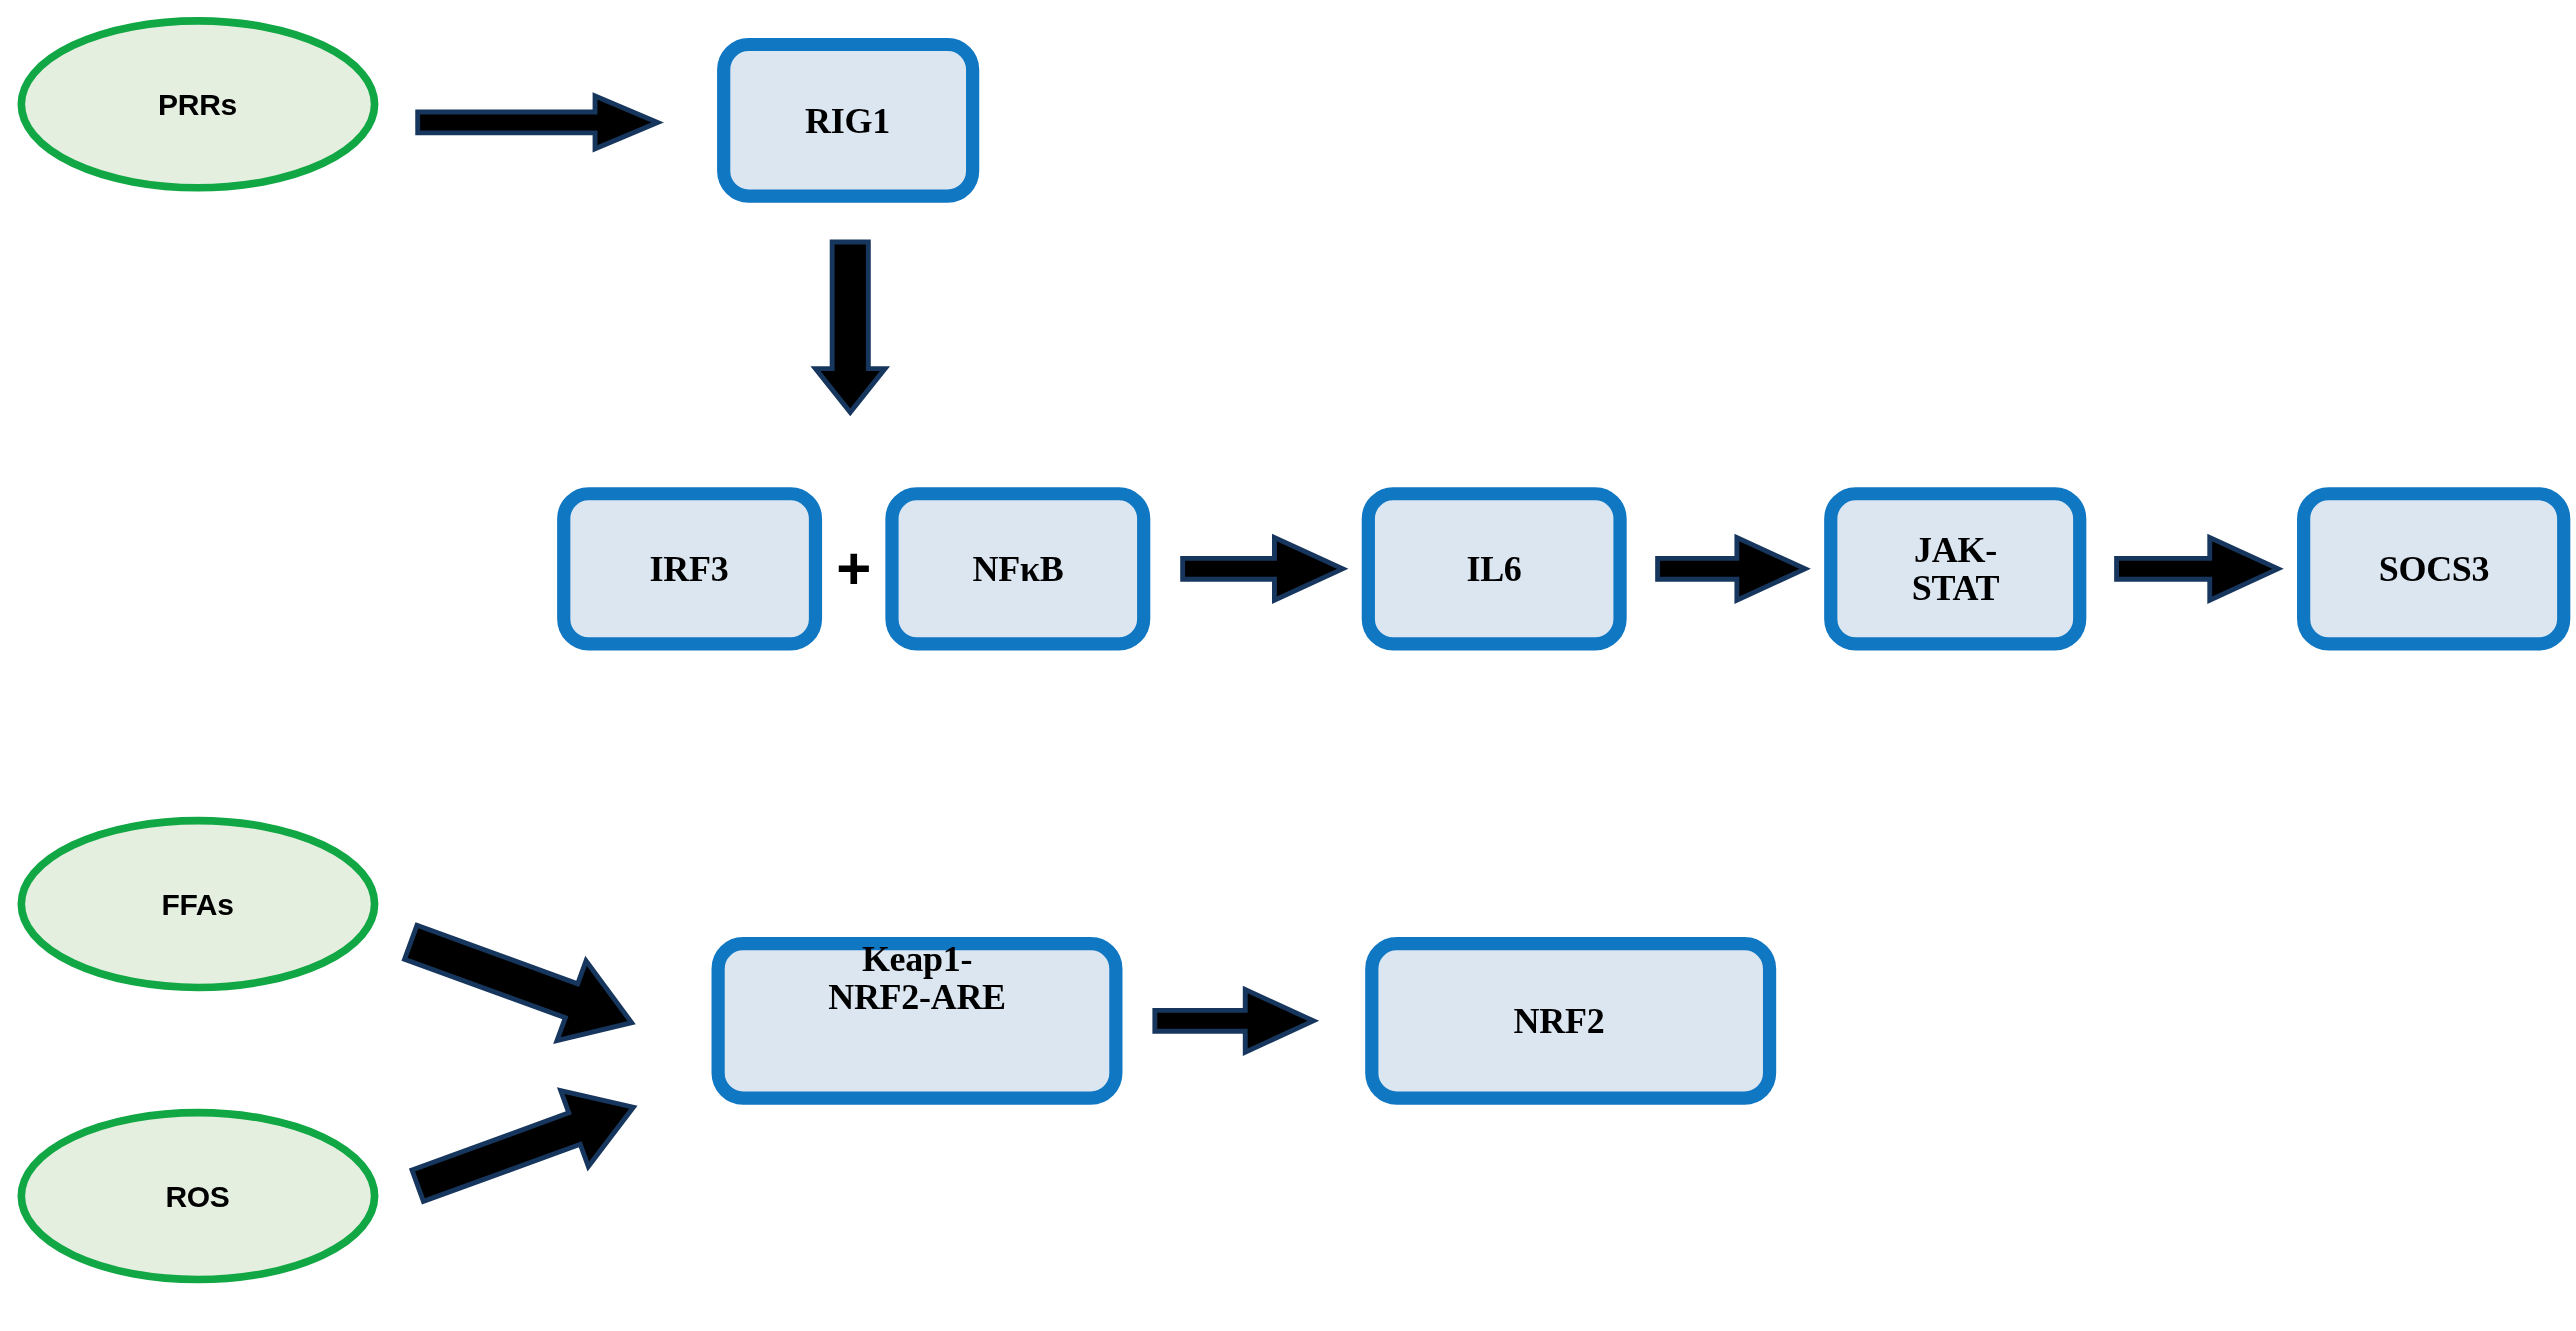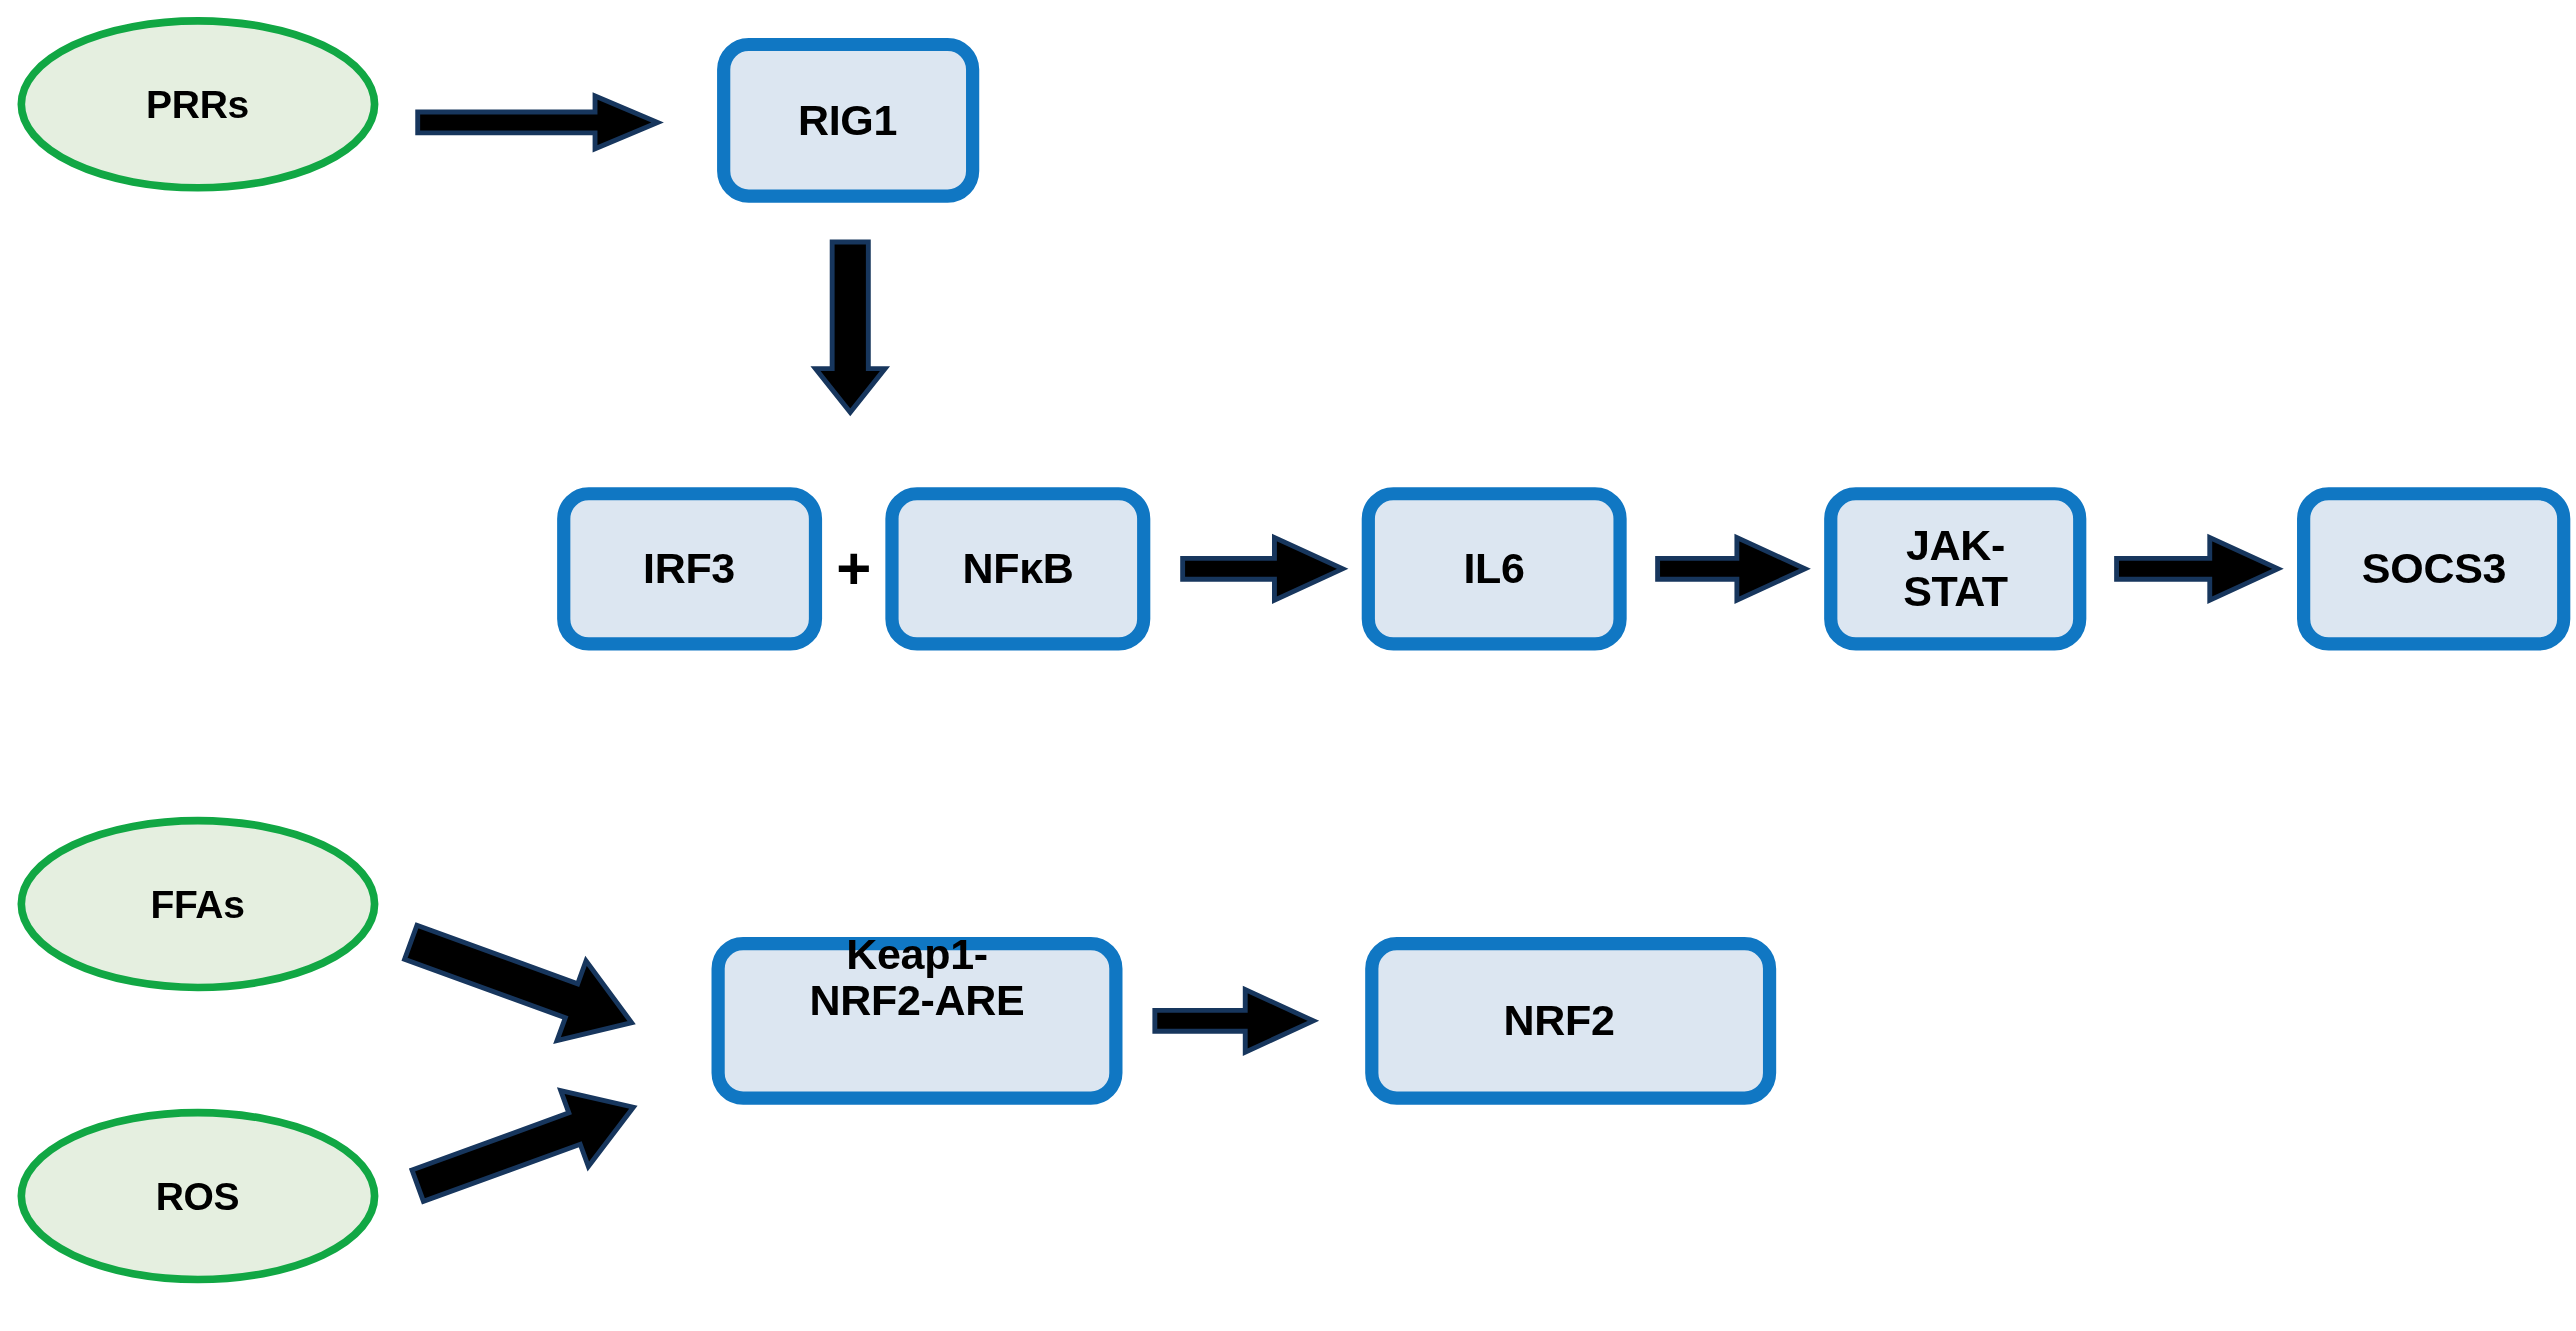--- a/index.html
+++ b/index.html
@@ -32,22 +32,22 @@
     justify-content: center;
     text-align: center;
     font-family: "Liberation Sans", sans-serif;
     font-weight: bold;
     color: #000000;
     line-height: 1.06;
     pointer-events: none;
     white-space: pre-line;
     letter-spacing: -0.3px;
   }
-  .label-ellipse { font-size: 39px; }
-  .label-box     { font-size: 43px; }
+  .label-ellipse { font-size: 30px; }
+  .label-box     { font-size: 36px; font-family: Liberation Serif, serif; }
   .label-plus    { font-size: 60px; font-weight: bold; }
 </style>
 </head>
 <body>
 
 <div id="canvas">
 
   <svg id="diagram-svg" viewBox="0 0 3703 1914" xmlns="http://www.w3.org/2000/svg">
 
     <ellipse cx="284" cy="150" rx="254" ry="120" fill="#E5EFE0" stroke="#11A744" stroke-width="11"></ellipse>

